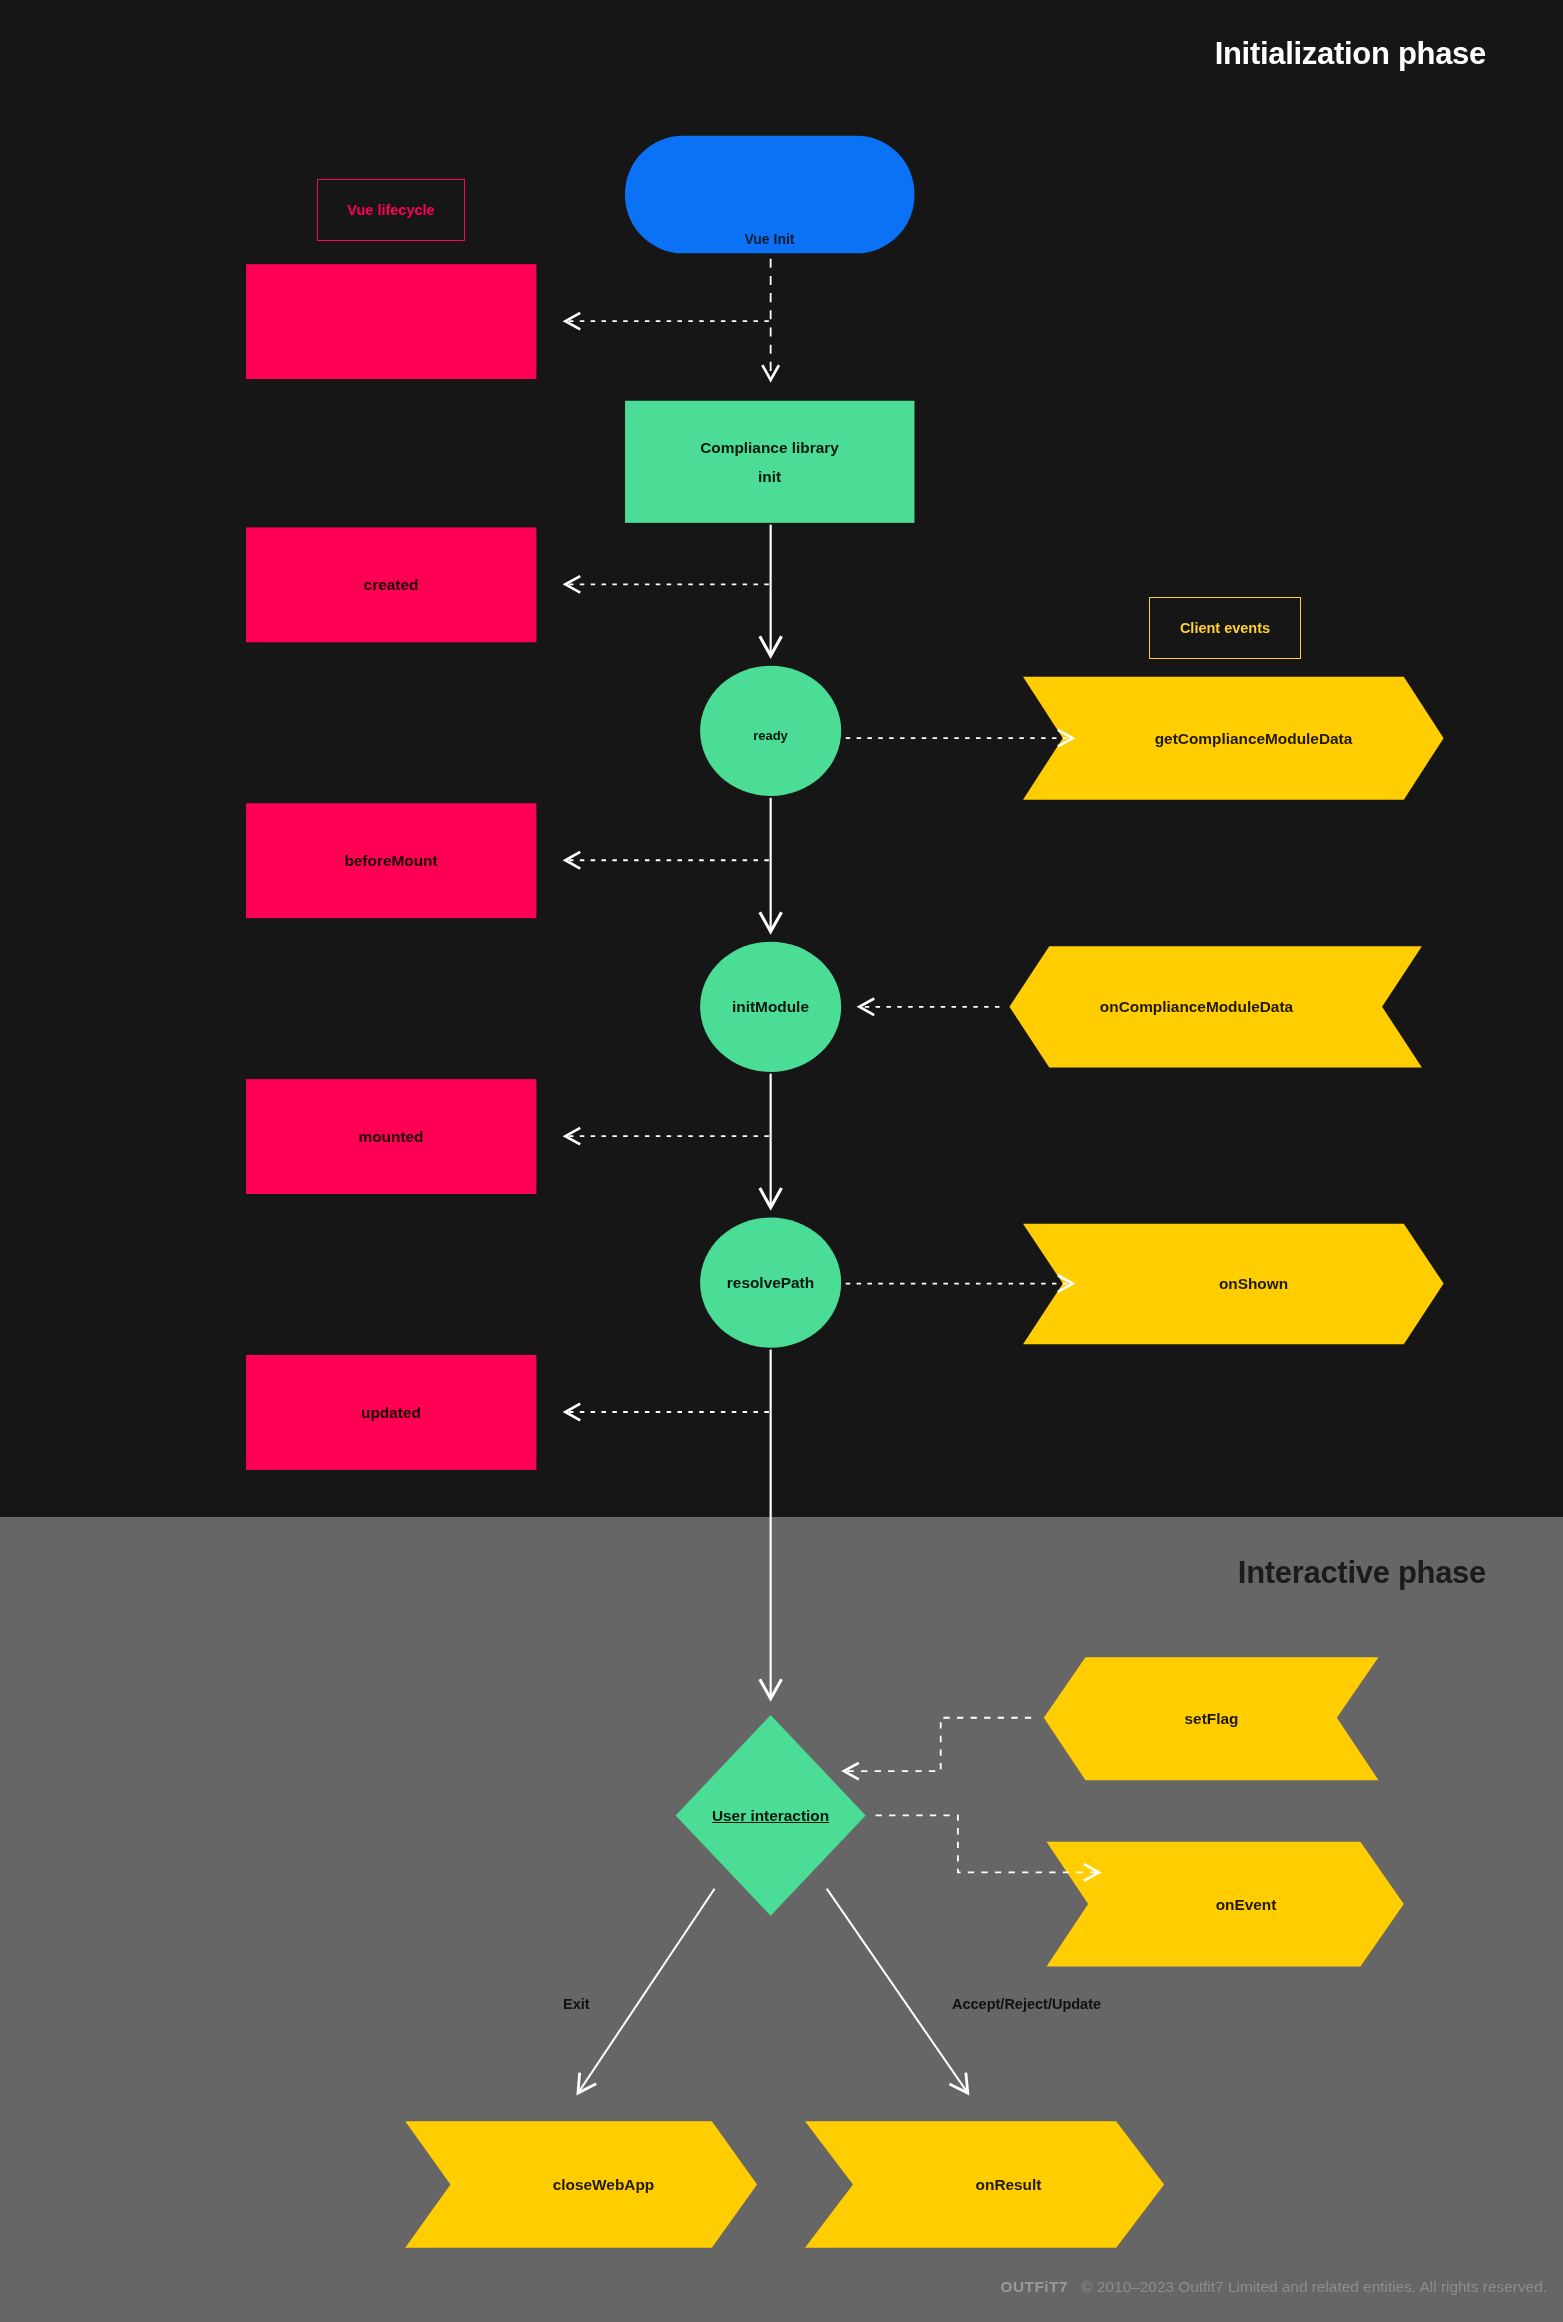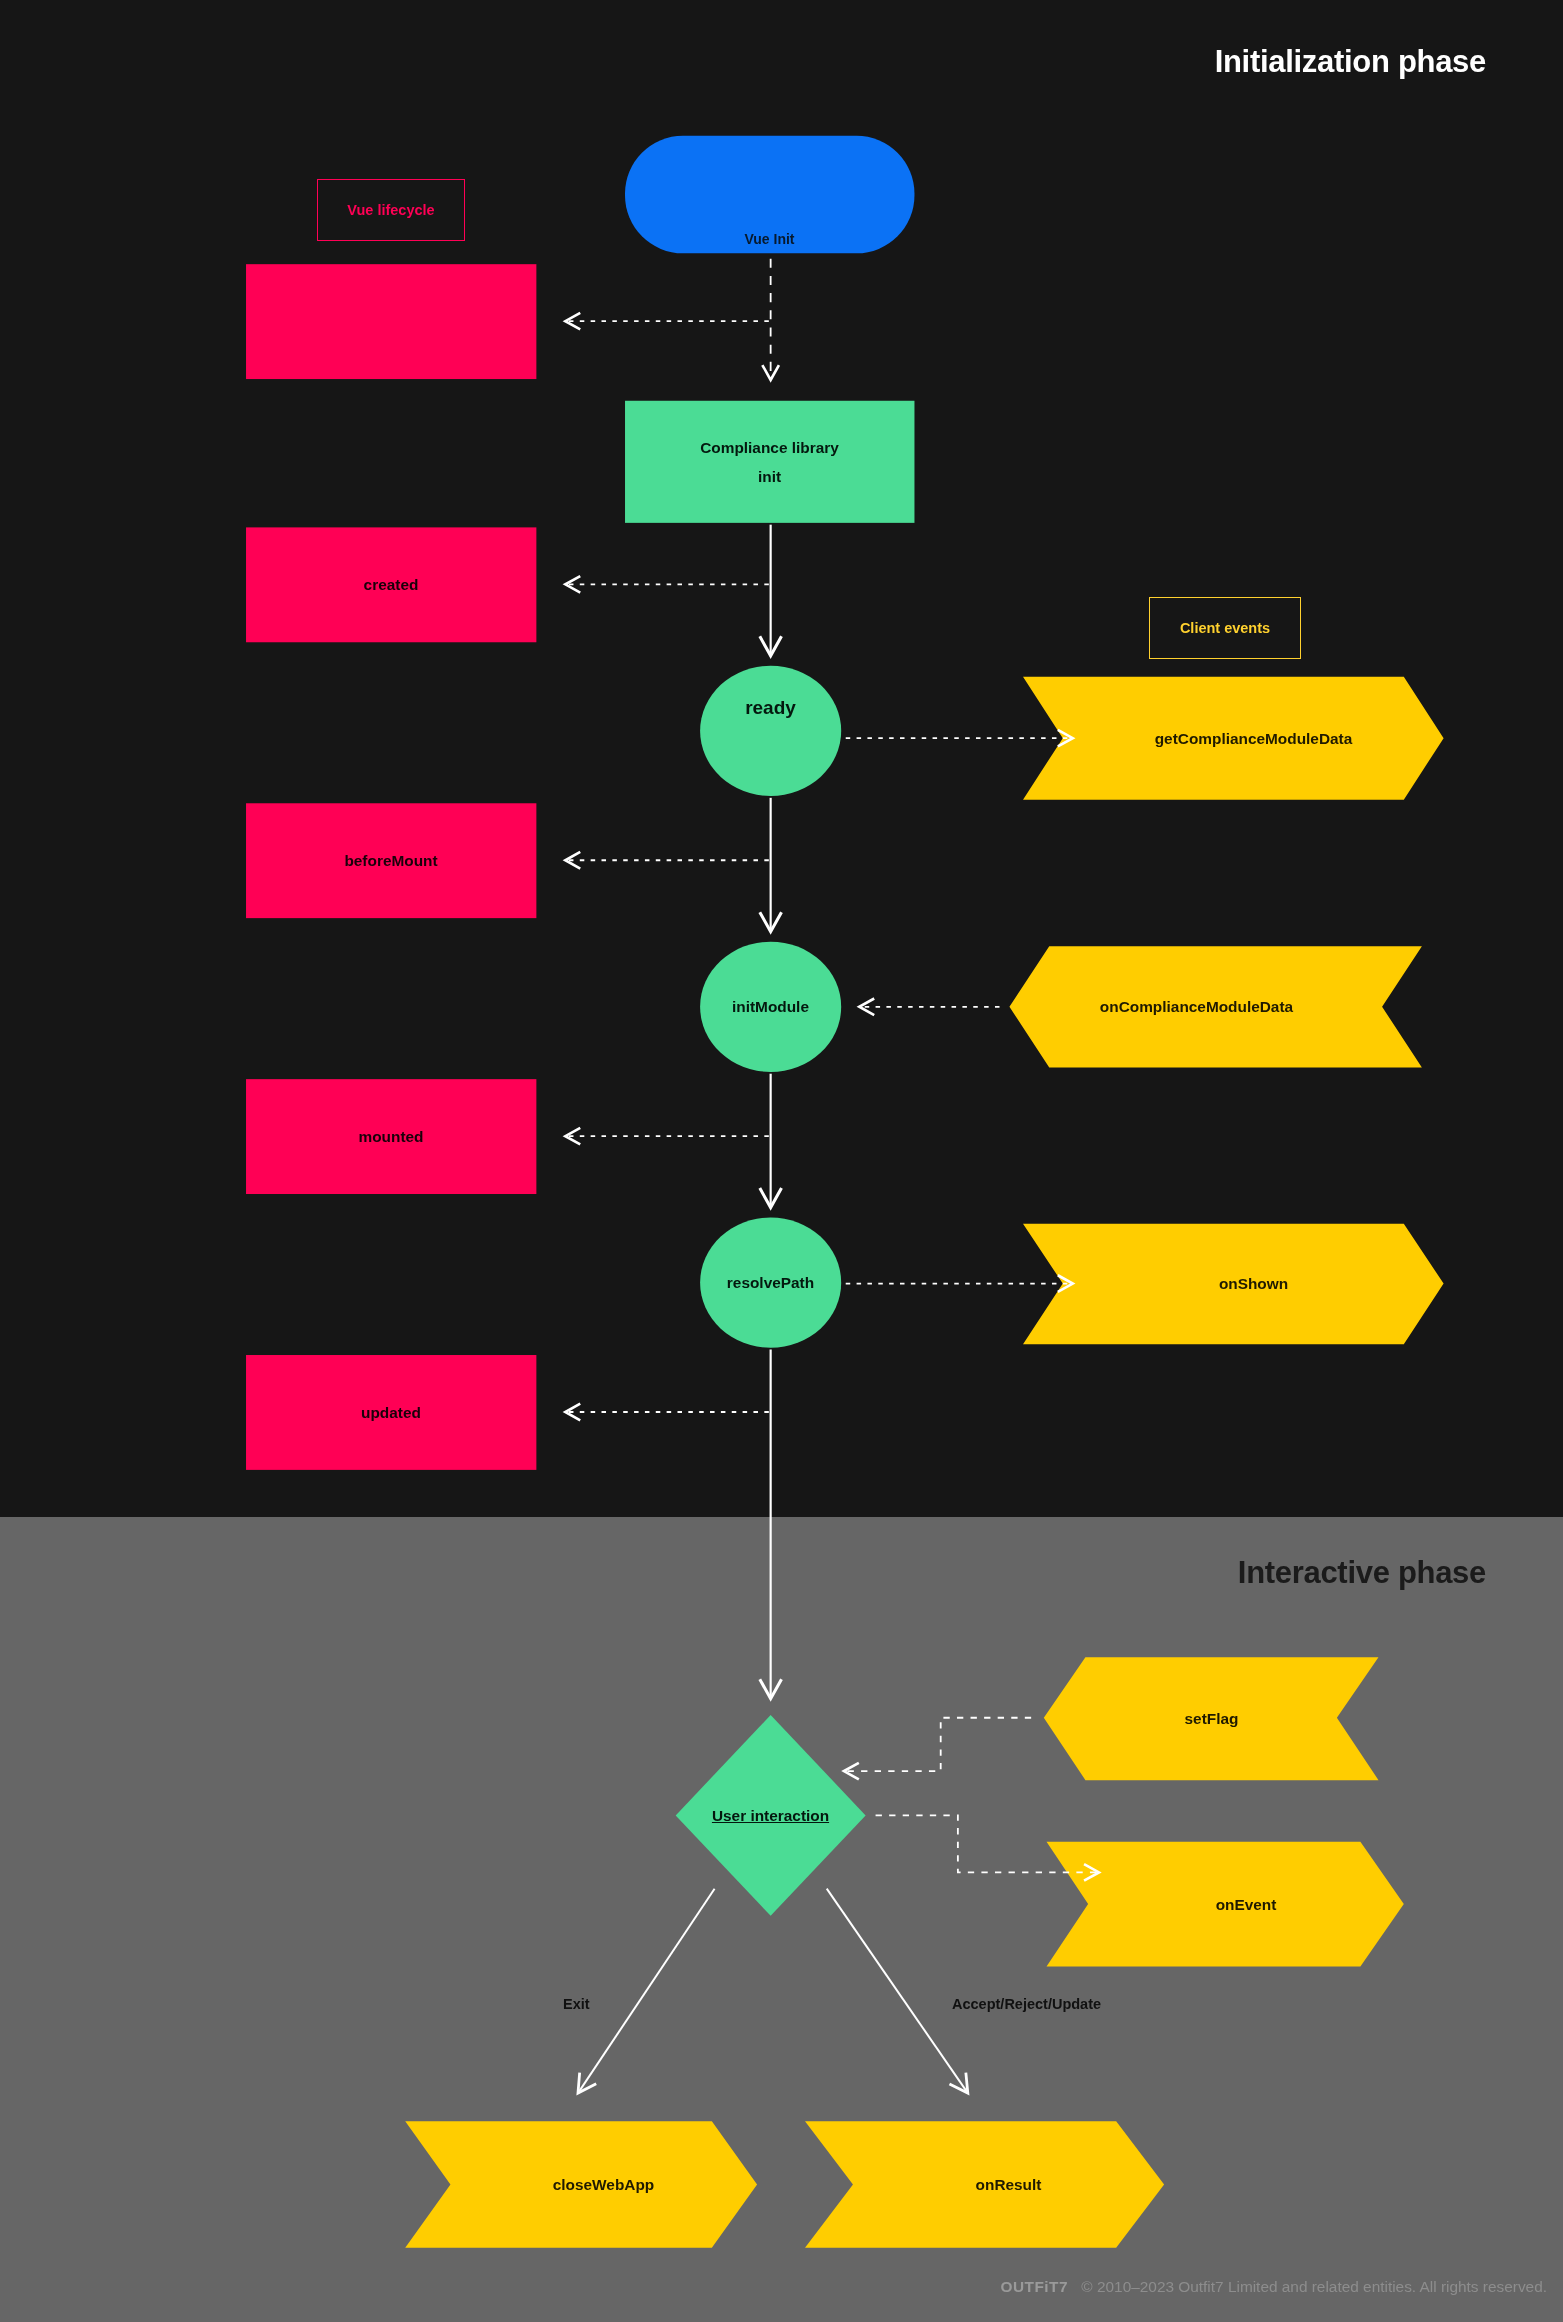--- a/index.html
+++ b/index.html
@@ -35,21 +35,21 @@
   }
   .phase-title {
     position: absolute;
     font-size: 31px;
     font-weight: bold;
     letter-spacing: -0.3px;
     white-space: nowrap;
   }
   #title-init {
     right: 77px;
-    top: 44px;
+    top: 36px;
     color: #ffffff;
   }
   #title-inter {
     right: 77px;
     top: 1555px;
     color: #1b1b1b;
   }
   .node-label {
     position: absolute;
     display: flex;
@@ -202,21 +202,21 @@
   <div class="node-label" style="left:246px; top:527px; width:290px; height:115px; font-size:15.4px; color:#19000a;">created</div>
   <div class="node-label" style="left:246px; top:803px; width:290px; height:115px; font-size:15.4px; color:#19000a;">beforeMount</div>
   <div class="node-label" style="left:246px; top:1079px; width:290px; height:115px; font-size:15.4px; color:#19000a;">mounted</div>
   <div class="node-label" style="left:246px; top:1355px; width:290px; height:115px; font-size:15.4px; color:#19000a;">updated</div>
 
   <div class="node-label" style="left:625px; top:136px; width:289px; height:118px; font-size:14px; color:#071a2e;margin-top:44px;">Vue Init</div>
 
   <div class="node-label" style="left:625px; top:401px; width:289px; height:122px; font-size:15.4px; color:#04180e; line-height:1.9;">Compliance library
 init</div>
 
-  <div class="node-label" style="left:700px; top:643px; width:141px; height:130px; font-size:19px; color:#04180e;">ready</div>
+  <div class="node-label" style="left:700px; top:670px; width:141px; height:130px; font-size:13px; color:#04180e;">ready</div>
 
   <div class="node-label" style="left:700px; top:942px; width:141px; height:130px; font-size:15.4px; color:#04180e;">initModule</div>
 
   <div class="node-label" style="left:700px; top:1218px; width:141px; height:130px; font-size:15.4px; color:#04180e;">resolvePath</div>
 
   <div class="node-label" style="left:662px; top:1787px; width:217px; height:58px; font-size:15.4px; color:#04180e;text-decoration:underline;">User interaction</div>
 
   <div class="node-label" style="left:1063px; top:677px; width:381px; height:123px; font-size:15.4px; color:#201a00;">getComplianceModuleData</div>
 
   <div class="node-label" style="left:1010px; top:946px; width:373px; height:121px; font-size:15.4px; color:#201a00;">onComplianceModuleData</div>

